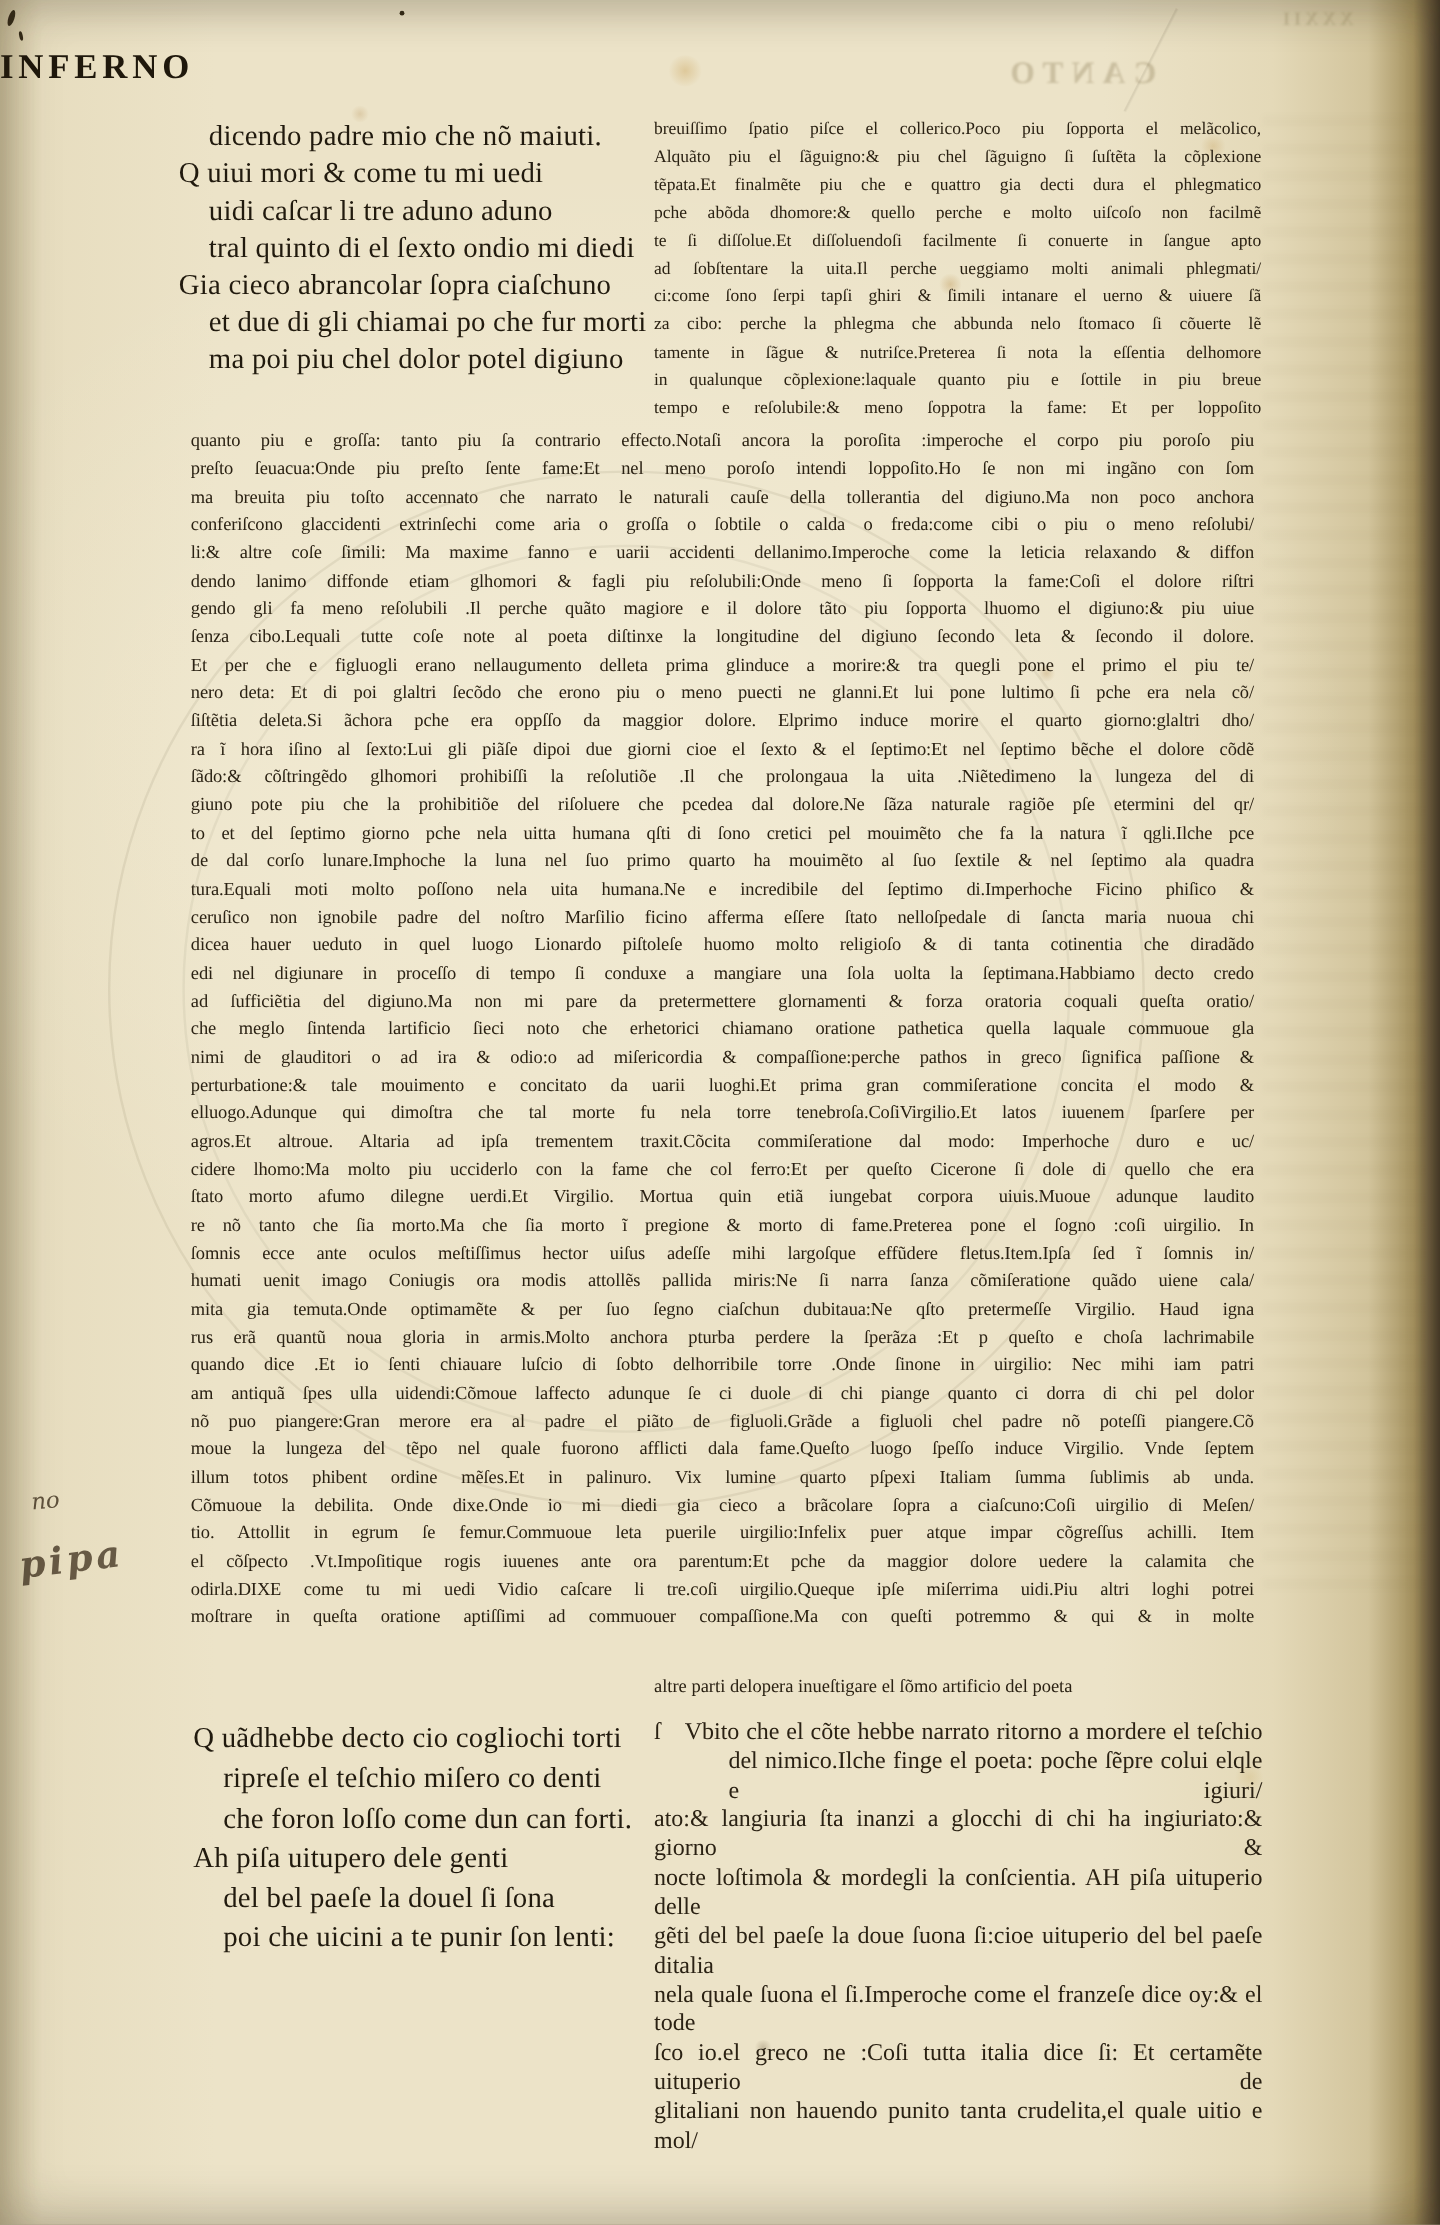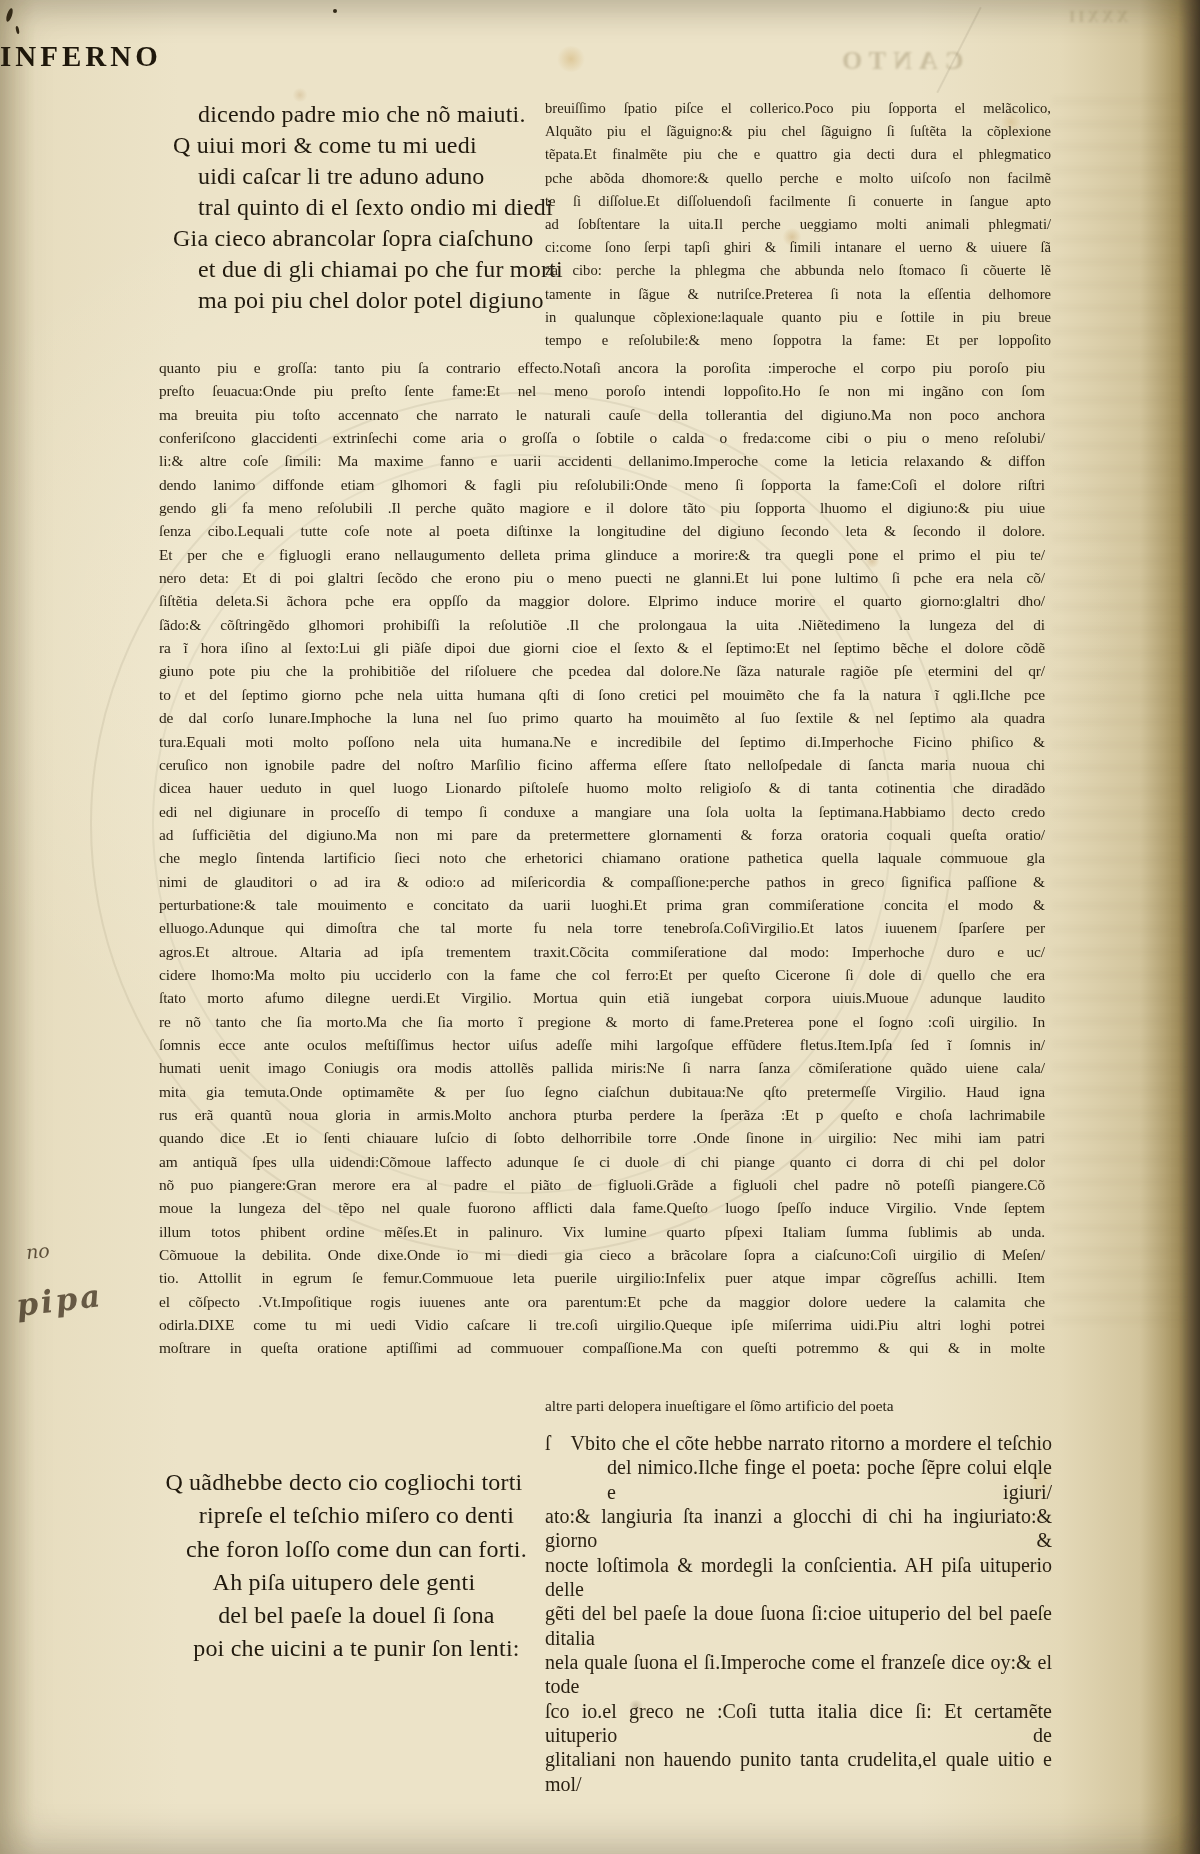--- a/index.html
+++ b/index.html
@@ -76,21 +76,21 @@
   <div class="fox f6"></div>
   <div class="fox f7"></div>
   <div class="speck s1"></div>
   <div class="speck s2"></div>
   <div class="speck s3"></div>
 
   <div class="header">INFERNO</div>
   <div class="showthrough st-canto">CANTO</div>
   <div class="showthrough st-num">XXXII</div>
 
-  <div class="verse" id="verse-top" style="left:162px;top:99px;">
+  <div class="verse" id="verse-top" style="left:138px;top:99px;">
       <div class="tl">dicendo padre mio che nõ maiuti.</div>
       <div class="tl h">Q uiui mori &amp; come tu mi uedi</div>
       <div class="tl">uidi caſcar li tre aduno aduno</div>
       <div class="tl">tral quinto di el ſexto ondio mi diedi</div>
       <div class="tl h">Gia cieco abrancolar ſopra ciaſchuno</div>
       <div class="tl">et due di gli chiamai po che fur morti</div>
       <div class="tl">ma poi piu chel dolor potel digiuno</div>
     </div>
 
   <div class="comm" id="comm-top-right">
@@ -112,22 +112,22 @@
       <div class="tl">preſto ſeuacua:Onde piu preſto ſente fame:Et nel meno poroſo intendi loppoſito.Ho ſe non mi ingãno con ſom</div>
       <div class="tl">ma breuita piu toſto accennato che narrato le naturali cauſe della tollerantia del digiuno.Ma non poco anchora</div>
       <div class="tl">conferiſcono glaccidenti extrinſechi come aria o groſſa o ſobtile o calda o freda:come cibi o piu o meno reſolubi/</div>
       <div class="tl">li:&amp; altre coſe ſimili: Ma maxime fanno e uarii accidenti dellanimo.Imperoche come la leticia relaxando &amp; diffon</div>
       <div class="tl">dendo lanimo diffonde etiam glhomori &amp; fagli piu reſolubili:Onde meno ſi ſopporta la fame:Coſi el dolore riſtri</div>
       <div class="tl">gendo gli fa meno reſolubili .Il perche quãto magiore e il dolore tãto piu ſopporta lhuomo el digiuno:&amp; piu uiue</div>
       <div class="tl">ſenza cibo.Lequali tutte coſe note al poeta diſtinxe la longitudine del digiuno ſecondo leta &amp; ſecondo il dolore.</div>
       <div class="tl">Et per che e figluogli erano nellaugumento delleta prima glinduce a morire:&amp; tra quegli pone el primo el piu te/</div>
       <div class="tl">nero deta: Et di poi glaltri ſecõdo che erono piu o meno puecti ne glanni.Et lui pone lultimo ſi pche era nela cõ/</div>
       <div class="tl">ſiſtẽtia deleta.Si ãchora pche era oppſſo da maggior dolore. Elprimo induce morire el quarto giorno:glaltri dho/</div>
+      <div class="tl">ra ĩ hora iſino al ſexto:Lui gli piãſe dipoi due giorni cioe el ſexto &amp; el ſeptimo:Et nel ſeptimo bẽche el dolore cõdẽ</div>
       <div class="tl">ſãdo:&amp; cõſtringẽdo glhomori prohibiſſi la reſolutiõe .Il che prolongaua la uita .Niẽtedimeno la lungeza del di</div>
-      <div class="tl">ra ĩ hora iſino al ſexto:Lui gli piãſe dipoi due giorni cioe el ſexto &amp; el ſeptimo:Et nel ſeptimo bẽche el dolore cõdẽ</div>
       <div class="tl">giuno pote piu che la prohibitiõe del riſoluere che pcedea dal dolore.Ne ſãza naturale ragiõe pſe etermini del qr/</div>
       <div class="tl">to et del ſeptimo giorno pche nela uitta humana qſti di ſono cretici pel mouimẽto che fa la natura ĩ qgli.Ilche pce</div>
       <div class="tl">de dal corſo lunare.Imphoche la luna nel ſuo primo quarto ha mouimẽto al ſuo ſextile &amp; nel ſeptimo ala quadra</div>
       <div class="tl">tura.Equali moti molto poſſono nela uita humana.Ne e incredibile del ſeptimo di.Imperhoche Ficino phiſico &amp;</div>
       <div class="tl">ceruſico non ignobile padre del noſtro Marſilio ficino afferma eſſere ſtato nelloſpedale di ſancta maria nuoua chi</div>
       <div class="tl">dicea hauer ueduto in quel luogo Lionardo piſtoleſe huomo molto religioſo &amp; di tanta cotinentia che diradãdo</div>
       <div class="tl">edi nel digiunare in proceſſo di tempo ſi conduxe a mangiare una ſola uolta la ſeptimana.Habbiamo decto credo</div>
       <div class="tl">ad ſufficiẽtia del digiuno.Ma non mi pare da pretermettere glornamenti &amp; forza oratoria coquali queſta oratio/</div>
       <div class="tl">che meglo ſintenda lartificio ſieci noto che erhetorici chiamano oratione pathetica quella laquale commuoue gla</div>
       <div class="tl">nimi de glauditori o ad ira &amp; odio:o ad miſericordia &amp; compaſſione:perche pathos in greco ſignifica paſſione &amp;</div>
@@ -148,21 +148,21 @@
       <div class="tl">illum totos phibent ordine mẽſes.Et in palinuro. Vix lumine quarto pſpexi Italiam ſumma ſublimis ab unda.</div>
       <div class="tl">Cõmuoue la debilita. Onde dixe.Onde io mi diedi gia cieco a brãcolare ſopra a ciaſcuno:Coſi uirgilio di Meſen/</div>
       <div class="tl">tio. Attollit in egrum ſe femur.Commuoue leta puerile uirgilio:Infelix puer atque impar cõgreſſus achilli. Item</div>
       <div class="tl">el cõſpecto .Vt.Impoſitique rogis iuuenes ante ora parentum:Et pche da maggior dolore uedere la calamita che</div>
       <div class="tl">odirla.DIXE come tu mi uedi Vidio caſcare li tre.coſi uirgilio.Queque ipſe miſerrima uidi.Piu altri loghi potrei</div>
       <div class="tl">moſtrare in queſta oratione aptiſſimi ad commuouer compaſſione.Ma con queſti potremmo &amp; qui &amp; in molte</div>
     </div>
 
   <div class="comm" id="comm-closing">altre parti delopera inueſtigare el ſõmo artificio del poeta</div>
 
-  <div class="verse" id="verse-bottom" style="left:150px;top:1466px;text-align:center;">
+  <div class="verse" id="verse-bottom" style="left:150px;top:1433px;">
       <div class="tl h">Q uãdhebbe decto cio cogliochi torti</div>
       <div class="tl">ripreſe el teſchio miſero co denti</div>
       <div class="tl">che foron loſſo come dun can forti.</div>
       <div class="tl h">Ah piſa uitupero dele genti</div>
       <div class="tl">del bel paeſe la douel ſi ſona</div>
       <div class="tl">poi che uicini a te punir ſon lenti:</div>
     </div>
 
   <div class="comm" id="comm-bottom-right">
       <div class="tl">ſ  Vbito che el cõte hebbe narrato ritorno a mordere el teſchio</div>

